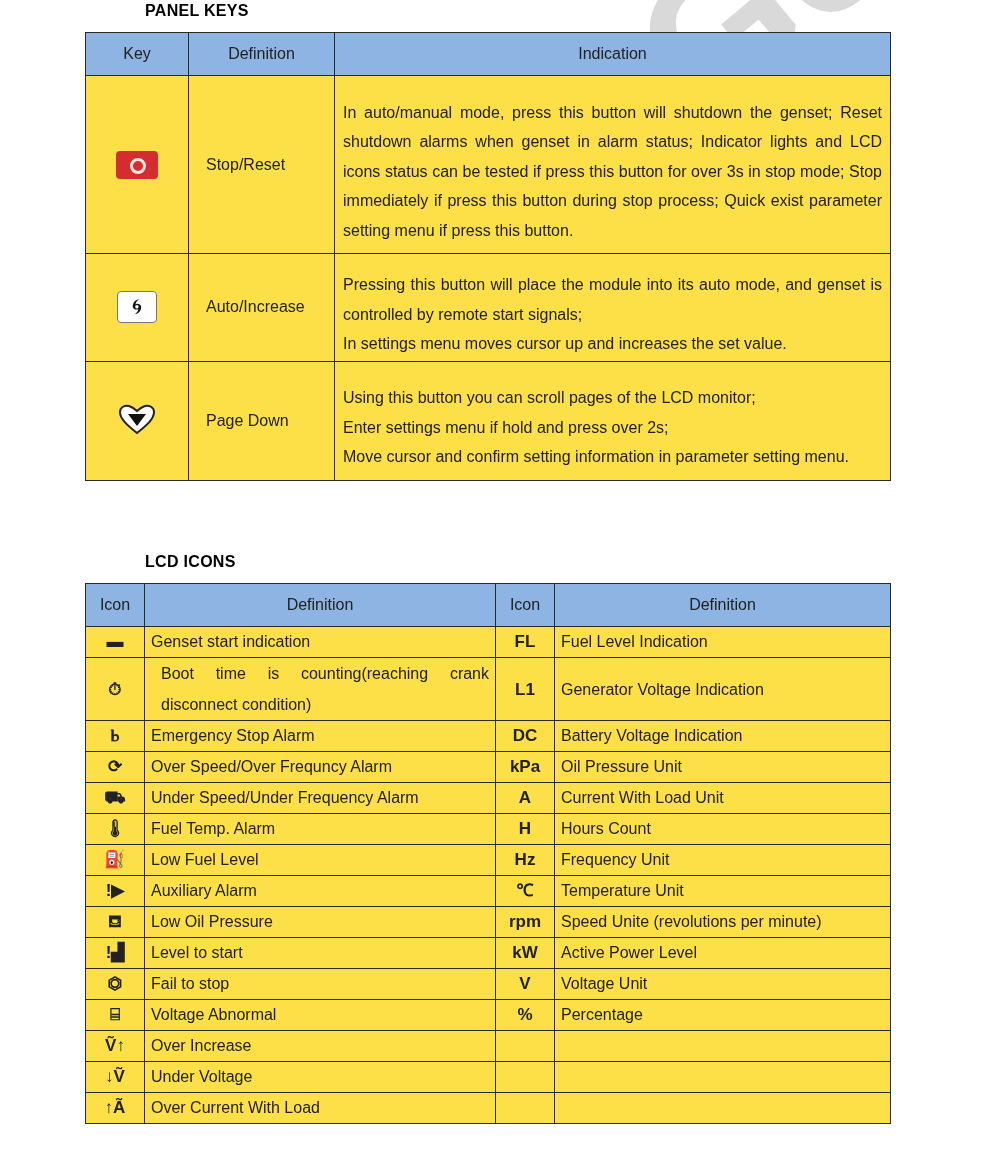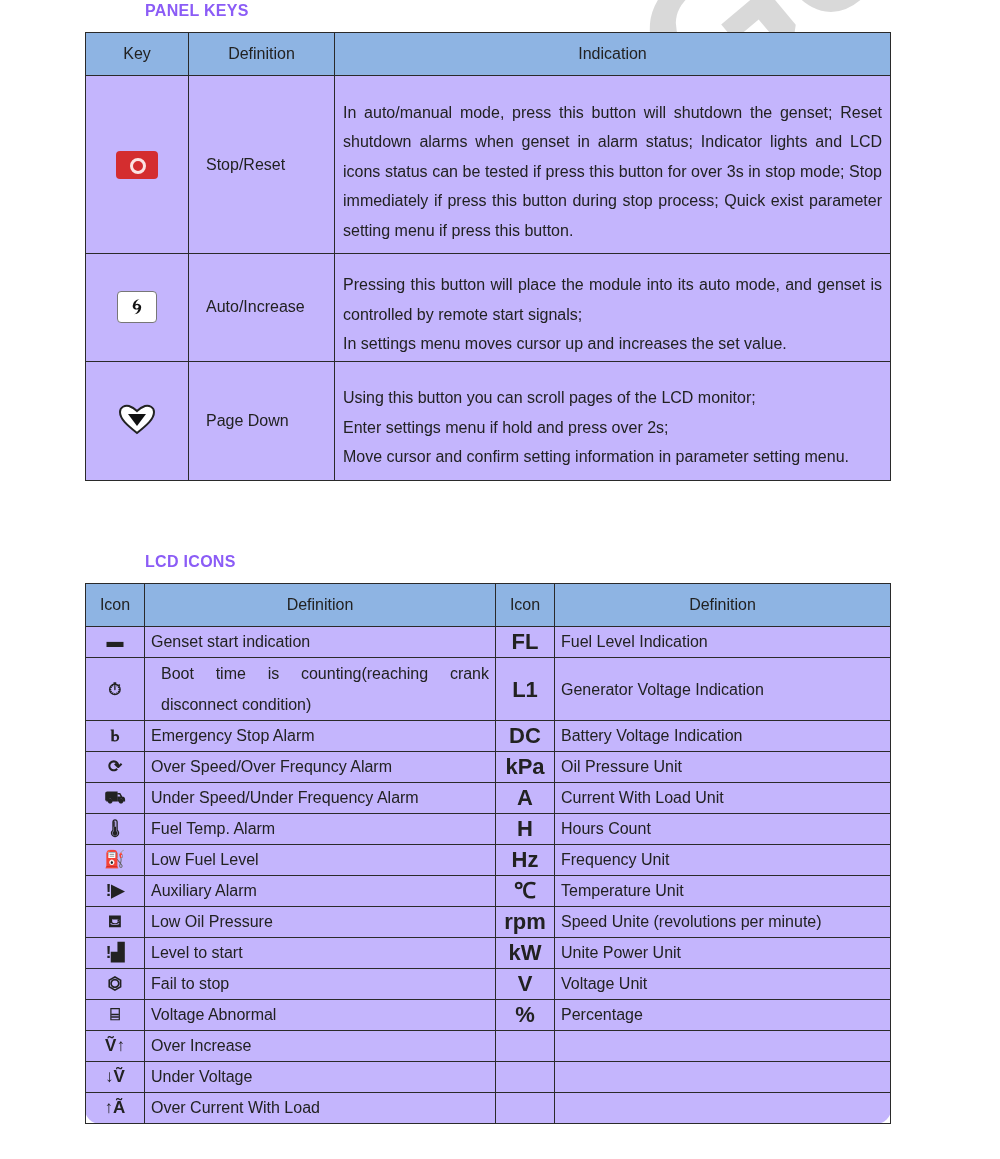--- a/index.html
+++ b/index.html
@@ -1,29 +1,29 @@
 <!DOCTYPE html>
 <html><head>
 <meta charset="utf-8">
 <style>
   html, body { margin:0; padding:0; background:#ffffff; }
   body { width:1000px; height:1159px; position:relative; overflow:hidden;
          font-family:"Liberation Sans", sans-serif; color:#1f1f1f; }
-  .section-title { position:absolute; font-weight:bold; font-size:16px; letter-spacing:0.3px; color:#8b5cf6; }
-  table { position:absolute; border-collapse:collapse; table-layout:fixed; background:#c4b5fd; }
+  .section-title { position:absolute; font-weight:bold; font-size:16px; letter-spacing:0.3px; color:#000000; }
+  table { position:absolute; border-collapse:collapse; table-layout:fixed; background:#fde047; }
   table td, table th { border:1.5px solid #2a2a2a; font-size:16px; color:#222; }
   th { background:#8eb4e3; font-weight:normal; color:#1a2a44; height:40px; text-align:center; }
   .keys td { vertical-align:middle; }
   .keys .key-cell { text-align:center; }
   .keys .def-cell { padding-left:17px; }
   .keys .desc-cell { padding:16px 8px 2px 8px; line-height:29.5px; text-align:justify; }
   .desc-line { display:block; }
   .icons td { height:29px; padding:0 6px; line-height:30px; }
   .icons td.ic { text-align:center; padding:0; font-weight:bold; font-size:17px; }
-  .icons td.ic2 { text-align:center; padding:0; font-weight:bold; font-size:22px; }
+  .icons td.ic2 { text-align:center; padding:0; font-weight:bold; font-size:17px; }
   .icons tr.tall td { height:60px; line-height:31px; }
   .keyicon { display:inline-block; width:42px; height:28px; border-radius:4px; position:relative; vertical-align:middle; }
   .stop-key { background:#d42d2f; }
   .stop-key::after { content:""; position:absolute; left:14px; top:7px; width:10px; height:10px; border:3px solid #fbe3e3; border-radius:50%; }
   .auto-key { background:#fff; border:1.5px solid #777; width:38px; height:30px; font-size:22px; line-height:30px; text-align:center; color:#111; }
   .start-key { background:#16934f; }
   .start-key::after { content:""; position:absolute; left:17px; top:6px; width:8px; height:16px; background:#fff; }
   .pgdn-key { width:40px; height:32px; }
   .watermark { position:absolute; left:180px; top:340px; font-size:190px; font-weight:bold; transform:rotate(-40deg);
                transform-origin:left top; color:rgba(235,60,60,0.22); pointer-events:none; white-space:nowrap; }
@@ -75,21 +75,21 @@
       <span class="desc-line">Using this button you can scroll pages of the LCD monitor;</span>
       <span class="desc-line">Enter settings menu if hold and press over 2s;</span>
       <span class="desc-line">Move cursor and confirm setting information in parameter setting menu.</span>
     </td>
   </tr>
 </tbody>
   </table>
 
 <div class="section-title" style="left:145px; top:553px;">LCD ICONS</div>
 
-<table class="icons" style="left:85px; top:583px; width:805px;border-radius:15px;">
+<table class="icons" style="left:85px; top:583px; width:805px;">
   <colgroup>
       <col style="width:59px">
       <col style="width:351px">
       <col style="width:59px">
       <col style="width:336px">
     </colgroup>
   <tbody>
       <tr>
     <th>Icon</th>
     <th>Definition</th>
@@ -147,21 +147,21 @@
   <tr>
     <td class="ic">⛾</td>
     <td>Low Oil Pressure</td>
     <td class="ic2">rpm</td>
     <td>Speed Unite (revolutions per minute)</td>
   </tr>
   <tr>
     <td class="ic">!▟</td>
     <td>Level to start</td>
     <td class="ic2">kW</td>
-    <td>Unite Power Unit</td>
+    <td>Active Power Level</td>
   </tr>
   <tr>
     <td class="ic">⏣</td>
     <td>Fail to stop</td>
     <td class="ic2">V</td>
     <td>Voltage Unit</td>
   </tr>
   <tr>
     <td class="ic">⌸</td>
     <td>Voltage Abnormal</td>

